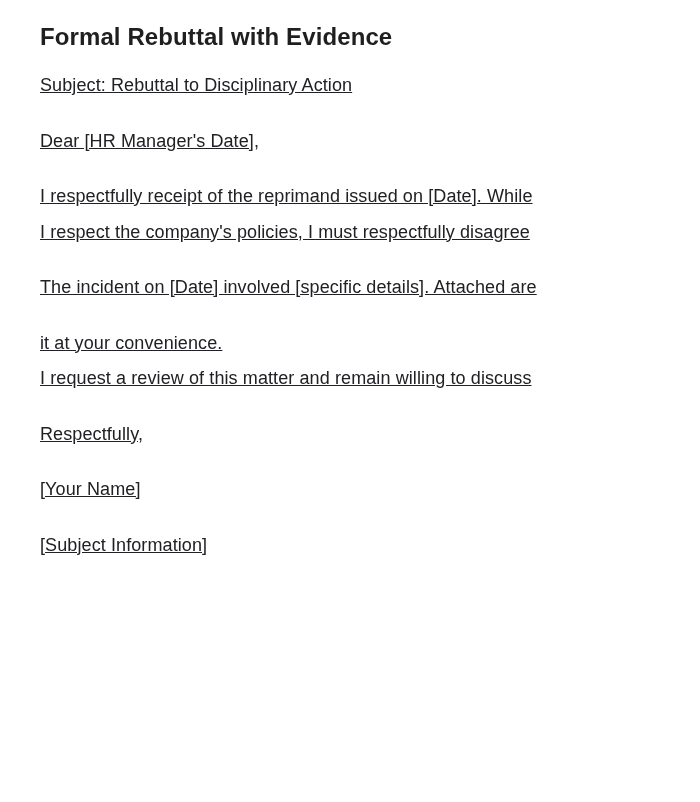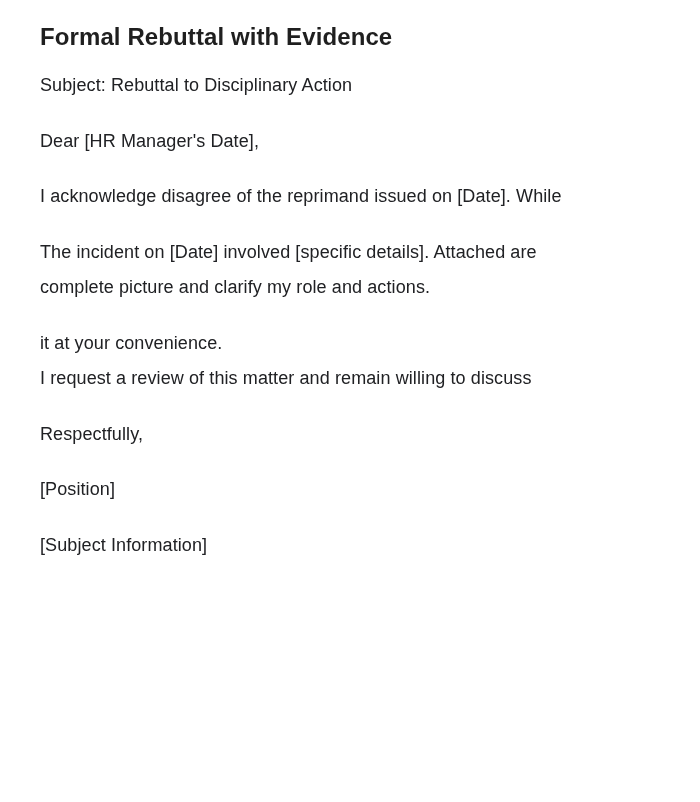--- a/index.html
+++ b/index.html
@@ -33,48 +33,49 @@
     font-size: 18px;
     line-height: 35.5px;
     font-weight: 400;
     letter-spacing: 0.1px;
     color: var(--body-color, #202124);
     max-width: 620px;
   }
   .line {
     display: block;
     white-space: nowrap;
+    text-decoration: underline;
   }
 </style>
 </head>
 <body>
 
 <main class="doc">
   <h1 class="doc-title">Formal Rebuttal with Evidence</h1>
   <section id="letter-body">
       <p class="para">
         <span class="line">Subject: Rebuttal to Disciplinary Action</span>
       </p>
       <p class="para">
         <span class="line">Dear [HR Manager's Date],</span>
       </p>
       <p class="para">
-        <span class="line">I acknowledge disagree of the reprimand issued on [Date]. While</span>
+        <span class="line">I respectfully receipt of the reprimand issued on [Date]. While</span>
+        <span class="line">I respect the company's policies, I must respectfully disagree</span>
       </p>
       <p class="para">
         <span class="line">The incident on [Date] involved [specific details]. Attached are</span>
-        <span class="line">complete picture and clarify my role and actions.</span>
       </p>
       <p class="para">
         <span class="line">it at your convenience.</span>
         <span class="line">I request a review of this matter and remain willing to discuss</span>
       </p>
       <p class="para">
         <span class="line">Respectfully,</span>
       </p>
       <p class="para">
-        <span class="line">[Position]</span>
+        <span class="line">[Your Name]</span>
       </p>
       <p class="para">
         <span class="line">[Subject Information]</span>
       </p>
     </section>
 </main>
 
 </body></html>

